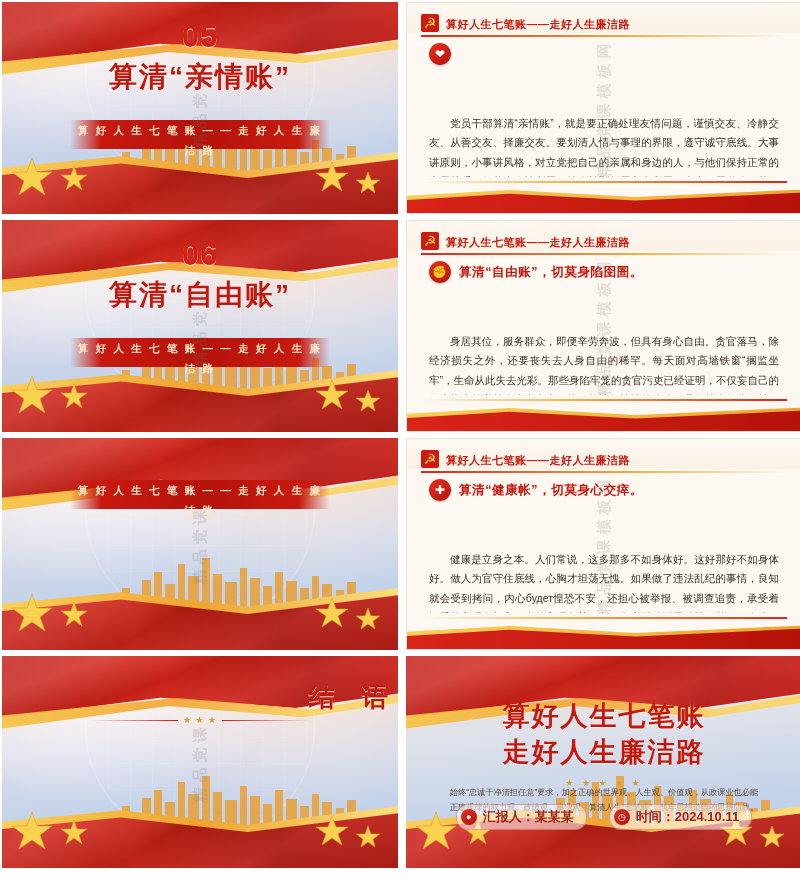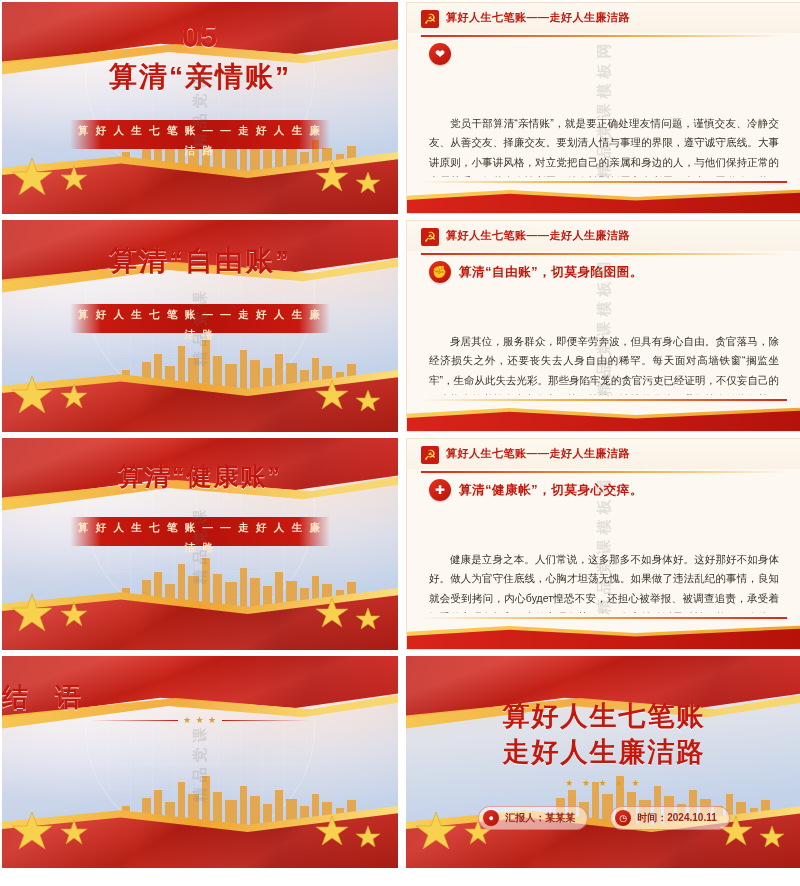--- a/index.html
+++ b/index.html
@@ -122,21 +122,21 @@
   .c-slide {
     background:#fdf8f1;
     border:1px solid #f0e2cf;
   }
   .c-slide .topline {
     position:absolute; top:0; left:0; width:100%; height:30px;
     background:linear-gradient(180deg,#fdf8f1,#fbf2e6);
   }
   .c-head {
     position:absolute; top:7px; left:14px; right:6px; height:22px;
-    display:flex; align-items:flex-start; gap:7px;
+    display:flex; align-items:flex-end; gap:7px;
   }
   .c-head .emblem {
     width:18px; height:18px; flex:0 0 18px;
     background:#cc1c12; border-radius:2px; position:relative;
   }
   .c-head .emblem:before{
     content:"☭"; position:absolute; inset:0; color:#ffd85e;
     font-size:14px; line-height:18px; text-align:center;
   }
   .c-head .htxt {
@@ -179,21 +179,21 @@
     clip-path: polygon(0 40%, 26% 18%, 58% 44%, 100% 16%, 100% 100%, 0 100%);
   }
   .c-bottom-wave.gold {
     background:linear-gradient(90deg,#f8cf57,#eda530);
     clip-path: polygon(0 34%, 26% 12%, 58% 38%, 100% 10%, 100% 22%, 58% 52%, 26% 26%, 0 50%);
     height:26px;
   }
 
   
   .e-title {
-    position:absolute; top:24px; left:0; width:100%; text-align:left; z-index:7;
+    position:absolute; top:24px; left:0; width:100%; text-align:right; z-index:7;
     font-size:26px; font-weight:bold; color:#c2170c; letter-spacing:10px;
     text-shadow:0 1px 0 rgba(255,255,255,.8);
   }
   .e-deco {
     position:absolute; top:58px; left:50%; transform:translateX(-50%);
     width:220px; height:12px; z-index:7;
     display:flex; align-items:center; justify-content:center; gap:5px;
   }
   .e-deco .ln { flex:1; height:1px; background:linear-gradient(90deg,rgba(200,25,15,0),#c8190f); }
   .e-deco .ln.r { background:linear-gradient(90deg,#c8190f,rgba(200,25,15,0)); }
@@ -229,21 +229,21 @@
     display:flex; align-items:center; gap:6px;
     background:rgba(255,255,255,.55);
     border:1px solid rgba(200,25,15,.35);
     border-radius:12px; padding:3px 12px 3px 4px;
   }
   .f-pill .ic {
     width:16px; height:16px; border-radius:50%;
     background:linear-gradient(145deg,#e2301f,#ae1209);
     color:#fff; font-size:9px; line-height:16px; text-align:center;
   }
-  .f-pill .tx { font-size:10px; color:#9e2318; font-weight:bold; }
+  .f-pill .tx { font-size:13px; color:#9e2318; font-weight:bold; }
 
   
   .wm {
     position:absolute; inset:0; z-index:20; pointer-events:none;
     display:flex; align-items:center; justify-content:center;
   }
   .wm span {
     font-size:15px; color:rgba(120,120,120,.20);
     letter-spacing:5px;
     transform:rotate(-90deg);
@@ -354,20 +354,21 @@
           <rect x="298" y="34" width="9" height="24"></rect>
         <rect x="310" y="22" width="7" height="36"></rect>
           <rect x="320" y="30" width="10" height="28"></rect>
         <rect x="334" y="36" width="8" height="22"></rect>
           <rect x="345" y="28" width="9" height="30"></rect>
         <rect x="120" y="34" width="8" height="24"></rect>
           <rect x="108" y="40" width="7" height="18"></rect>
       </g>
     </svg>
     <div class="t-content">
+      <div class="t-num">06</div>
       <div class="t-main">算清“自由账”</div>
       <div class="t-sub-wrap">
         <div class="bar"></div>
         <div class="t-sub">算 好 人 生 七 笔 账 — — 走 好 人 生 廉 洁 路</div>
       </div>
     </div>
     <div class="t-bot">
       <div class="red1"></div>
       <div class="gold1"></div>
     </div>
@@ -429,21 +430,20 @@
           <rect x="298" y="34" width="9" height="24"></rect>
         <rect x="310" y="22" width="7" height="36"></rect>
           <rect x="320" y="30" width="10" height="28"></rect>
         <rect x="334" y="36" width="8" height="22"></rect>
           <rect x="345" y="28" width="9" height="30"></rect>
         <rect x="120" y="34" width="8" height="24"></rect>
           <rect x="108" y="40" width="7" height="18"></rect>
       </g>
     </svg>
     <div class="t-content">
-      <div class="t-main small">算清“健康账”</div>
       <div class="t-sub-wrap">
         <div class="bar"></div>
         <div class="t-sub">算 好 人 生 七 笔 账 — — 走 好 人 生 廉 洁 路</div>
       </div>
     </div>
     <div class="t-bot">
       <div class="red1"></div>
       <div class="gold1"></div>
     </div>
     <svg class="stars" viewBox="0 0 396 58">
@@ -558,20 +558,21 @@
           <rect x="330" y="30" width="10" height="28"></rect>
         <rect x="344" y="36" width="8" height="22"></rect>
           <rect x="355" y="28" width="9" height="30"></rect>
       </g>
     </svg>
     <div class="f-title">
       <div class="l1">算好人生七笔账</div>
       <div class="l2">走好人生廉洁路</div>
       <div class="f-dots">★ ★ ★ ★ ★</div>
     </div>
+    <div class="f-desc">始终“忠诚干净清担任意”要求，加之正确的世界观、人生观、价值观，从政课业也必能正建规律的权力观、政绩观、事业观。算清人生“七笔账”，筑牢思想道德的思想防线。</div>
     <div class="f-meta">
       <div class="f-pill">
         <span class="ic">●</span>
         <span class="tx">汇报人：某某某</span>
       </div>
       <div class="f-pill">
         <span class="ic">◷</span>
         <span class="tx">时间：2024.10.11</span>
       </div>
     </div>

